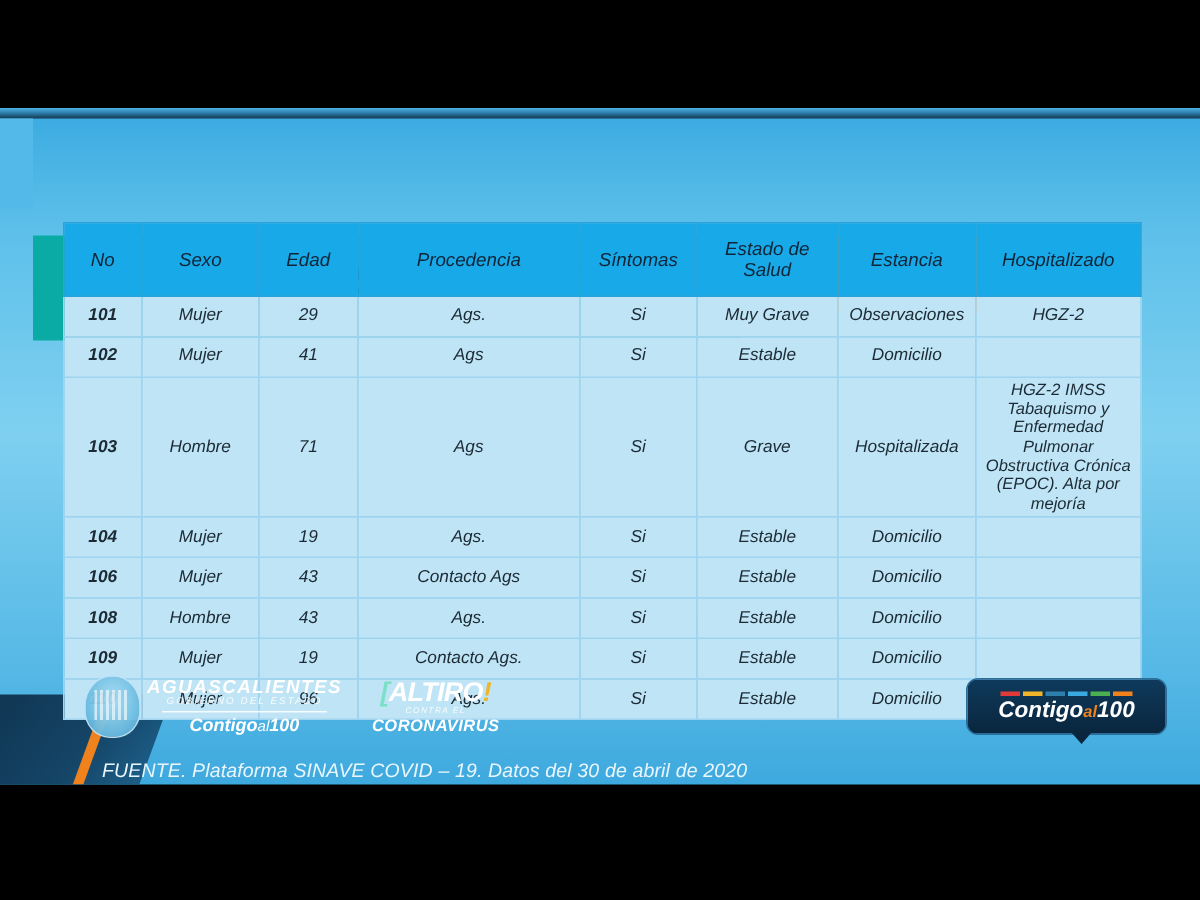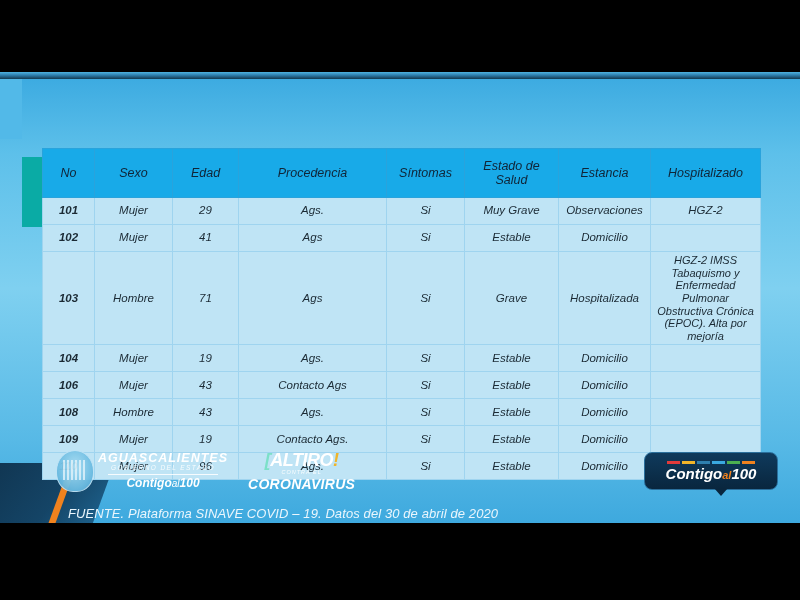--- a/index.html
+++ b/index.html
@@ -211,21 +211,21 @@
     color: #f0b429;
     font-weight: bold;
   }
   .altiro .sub {
     font-size: 5.5px;
     letter-spacing: 1px;
     margin: 1px 0;
     opacity: .9;
   }
   .altiro .cor {
-    font-size: 14px;
+    font-size: 11px;
     font-weight: bold;
     letter-spacing: .3px;
   }
 
   
   .badge {
     position: absolute;
     right: 22px;
     top: 380px;
     width: 132px;

